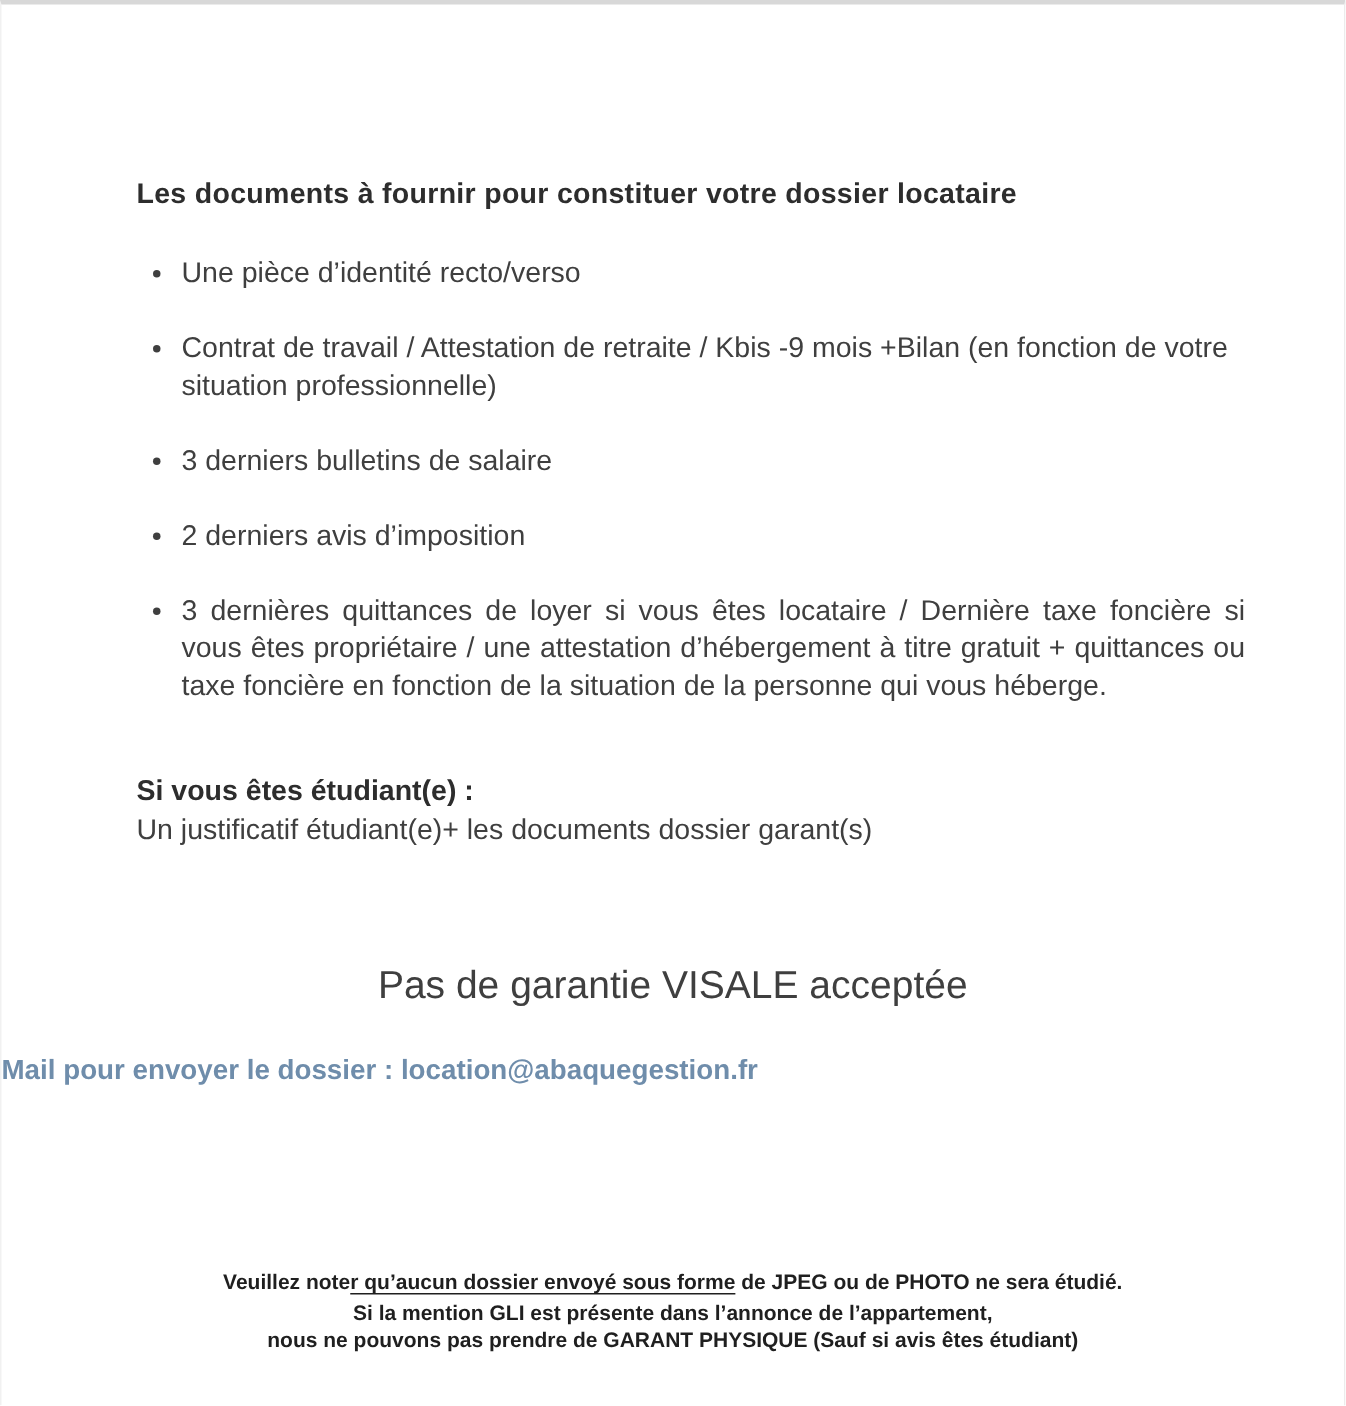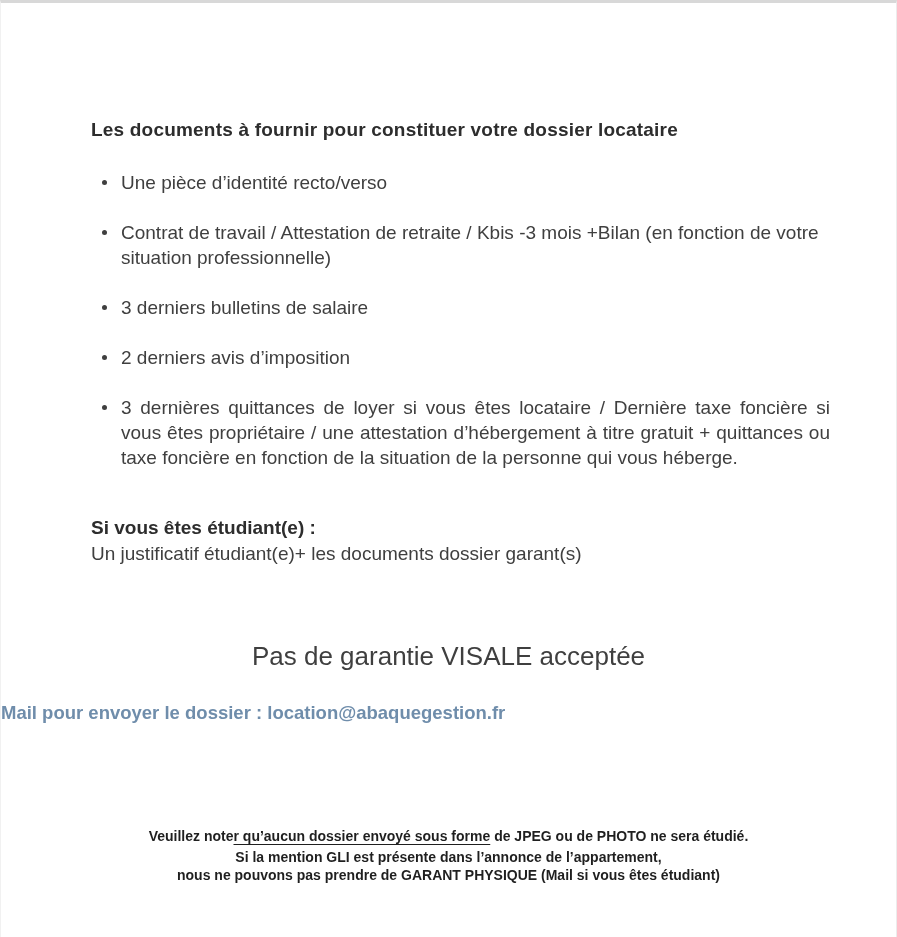--- a/index.html
+++ b/index.html
@@ -71,21 +71,21 @@
     margin-top: 33px;
     font-size: 18.5px;
     font-weight: 700;
     color: var(--color-mail, #6f8dab);
     line-height: 24px;
   }
   .footer-note {
     position: absolute;
     left: 0;
     right: 0;
-    top: 824px;
+    top: 842px;
     text-align: center;
     font-size: 14px;
     font-weight: 700;
     color: var(--color-footer, #1f1f1f);
     line-height: 18px;
   }
   .footer-note p:first-child { margin-bottom: 3px; }
   .footer-note .u {
     text-decoration: underline;
     text-underline-offset: 3px;
@@ -100,21 +100,21 @@
 
     <h1 class="doc-title">Les documents à fournir pour constituer votre dossier locataire</h1>
 
     <ul class="doc-list">
       <li>
         <span class="bullet"></span>
         <span>Une pièce d’identité recto/verso</span>
       </li>
       <li>
         <span class="bullet"></span>
-        <span>Contrat de travail / Attestation de retraite / Kbis -3 mois +Bilan (en fonction de votre situation professionnelle)</span>
+        <span>Contrat de travail / Attestation de retraite / Kbis -9 mois +Bilan (en fonction de votre situation professionnelle)</span>
       </li>
       <li>
         <span class="bullet"></span>
         <span>3 derniers bulletins de salaire</span>
       </li>
       <li>
         <span class="bullet"></span>
         <span>2 derniers avis d’imposition</span>
       </li>
       <li class="justified">
@@ -127,15 +127,15 @@
     <p class="student-text">Un justificatif étudiant(e)+ les documents dossier garant(s)</p>
   </div>
 
   <p class="visale-note">Pas de garantie VISALE acceptée</p>
 
   <p class="mail-line">Mail pour envoyer le dossier : location@abaquegestion.fr</p>
 
   <div class="footer-note">
     <p><span>Veuillez note</span><span class="u">r qu’aucun dossier envoyé sous forme</span><span> de JPEG ou de PHOTO ne sera étudié.</span></p>
     <p>Si la mention GLI est présente dans l’annonce de l’appartement,</p>
-    <p>nous ne pouvons pas prendre de GARANT PHYSIQUE (Mail si vous êtes étudiant)</p>
+    <p>nous ne pouvons pas prendre de GARANT PHYSIQUE (Sauf si avis êtes étudiant)</p>
   </div>
 </div>
 
 </body></html>

